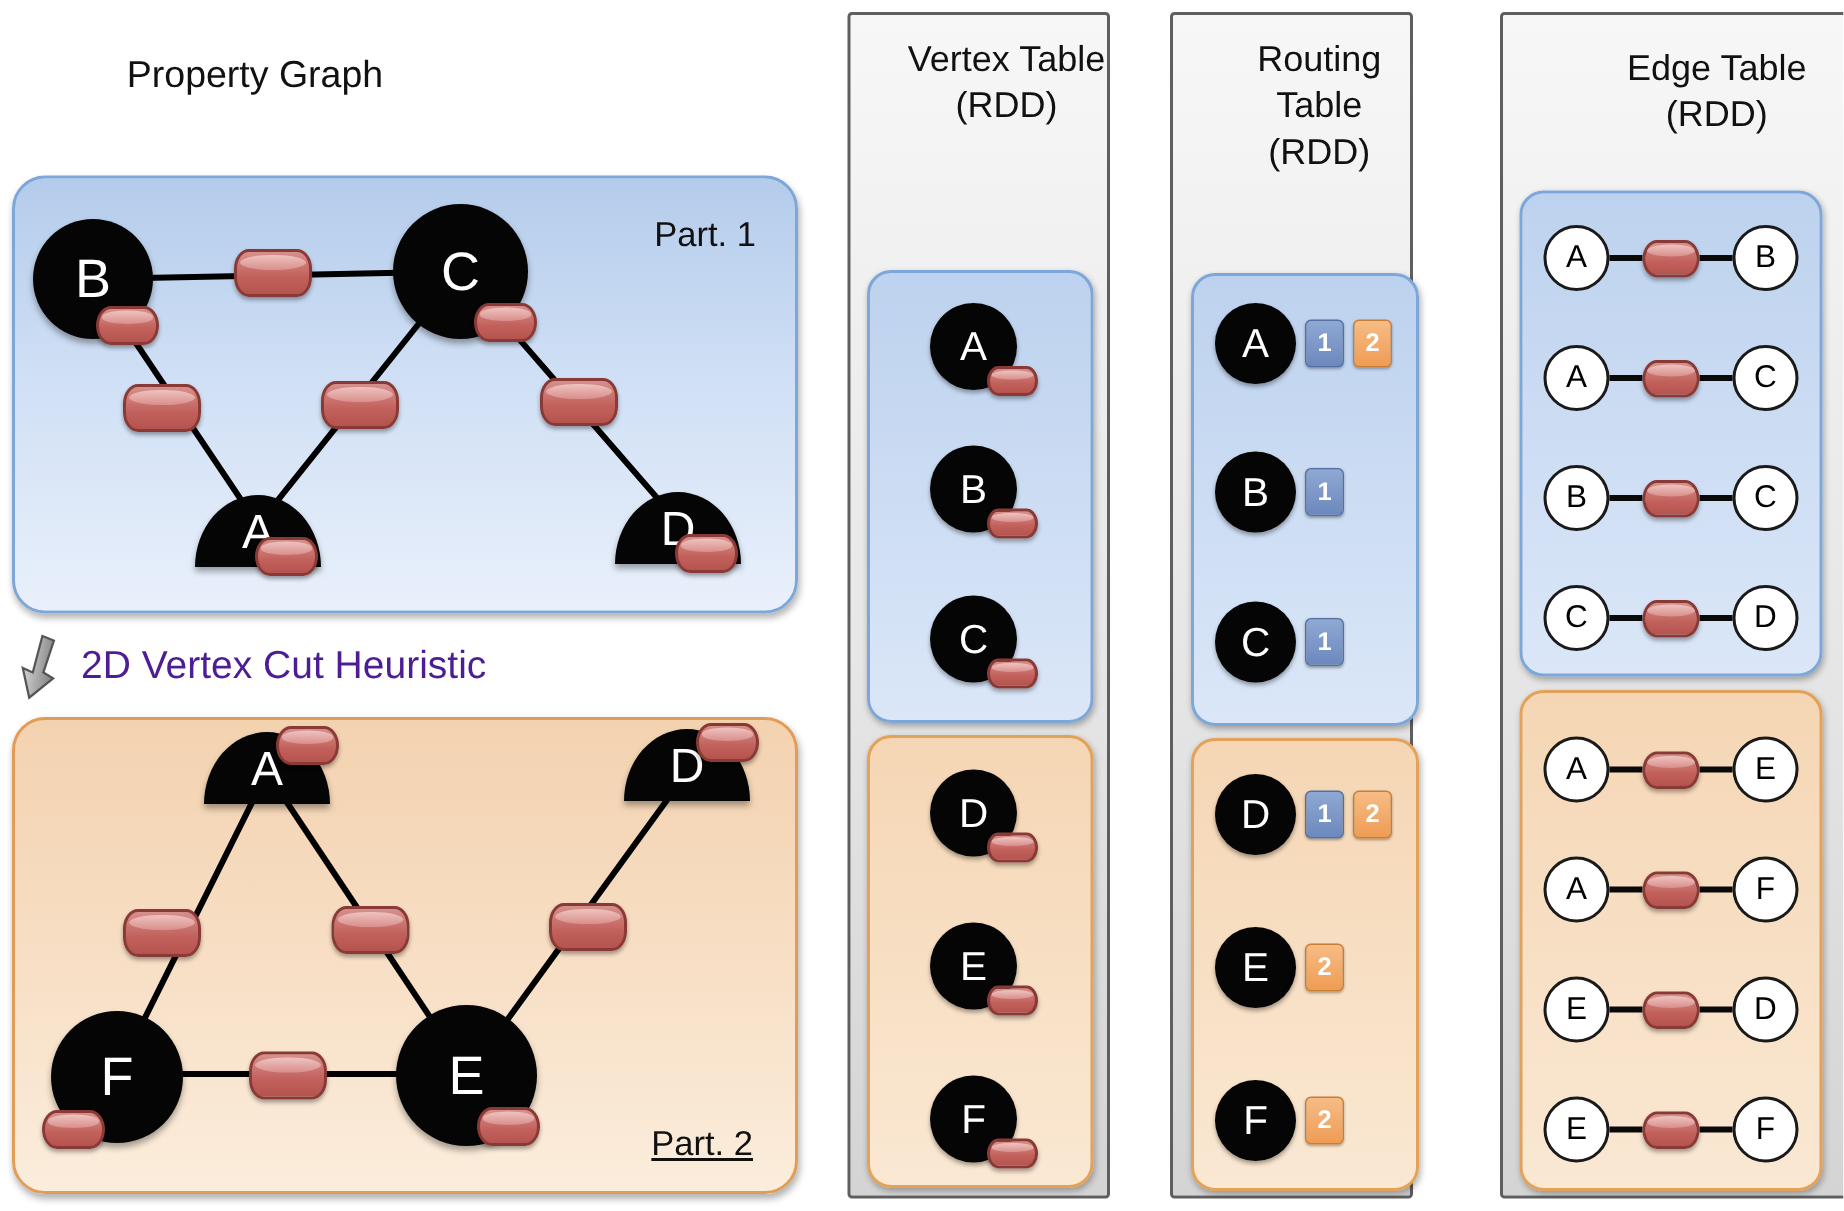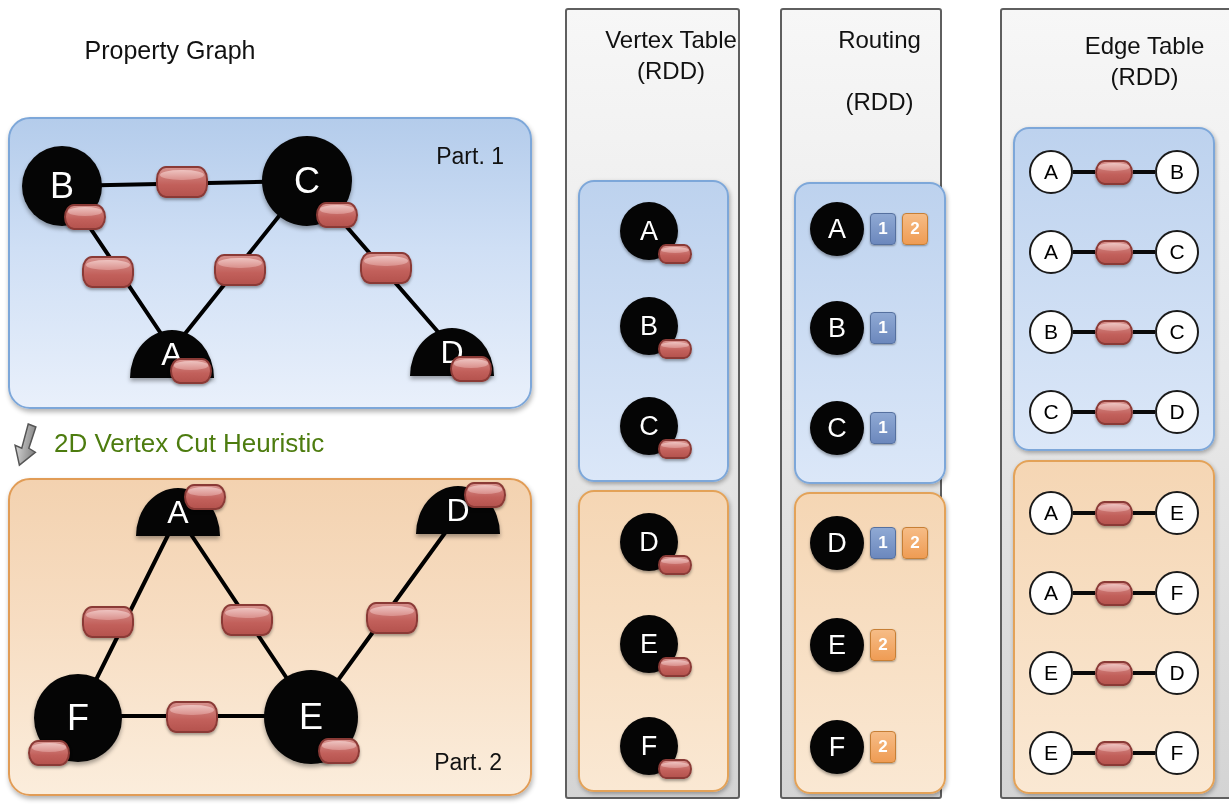--- a/index.html
+++ b/index.html
@@ -26,21 +26,21 @@
            border-radius:50% 50% 0 0 / 100% 100% 0 0;
            box-shadow:0 3px 4px rgba(0,0,0,0.35); }
 
   .cyl { position:absolute; border:2px solid #8a3a36; border-radius:10px/13px;
          background:linear-gradient(180deg,#d6908c 0%, #c2605b 60%, #b5534e 100%);
          overflow:hidden; box-shadow:0 2px 3px rgba(0,0,0,0.35); }
   .cyl::before { content:""; position:absolute; left:4%; right:4%; top:6%; height:38%;
                  background:linear-gradient(180deg,#eec3c0,#d98f8b); border-radius:50%; }
   .cyl.inflow { position:relative; flex:0 0 auto; }
 
-  .cut-label { position:absolute; font-size:26px; color:#4d7c0f; white-space:nowrap; }
+  .cut-label { position:absolute; font-size:26px; color:#4c1d95; white-space:nowrap; }
   .cut-arrow { position:absolute; transform:rotate(8deg); }
 
   .panel { position:absolute; border:2px solid #5f5f5f; border-radius:3px;
            background:linear-gradient(180deg,#f7f7f7 0%, #e6e6e6 55%, #d4d4d4 100%); }
   .panel-title-line { position:absolute; left:0; right:0; text-align:center;
                       font-size:24px; color:#111; line-height:31px;padding-left:37px; }
 
   .subbox { position:absolute; border-radius:16px; box-shadow:1px 2px 4px rgba(0,0,0,0.30); }
   .subbox.blue   { background:linear-gradient(180deg,#bdd2ee,#dbe7f8); border:2px solid #7da7d9; }
   .subbox.orange { background:linear-gradient(180deg,#f5d6b4,#fae8d3); border:2px solid #e3a258; }
@@ -66,21 +66,21 @@
 <body>
 
 <div class="canvas">
 
   <div class="graph-title">Property Graph</div>
 
   <div class="part-box blue" style="left:8px;top:117px;width:524px;height:292px;">
     <div class="part-label" style="right:26px;top:24px;">Part. 1</div>
   </div>
   <div class="part-box orange" style="left:8px;top:478px;width:524px;height:318px;">
-    <div class="part-label" style="right:28px;bottom:18px;">Part. 2</div>
+    <div class="part-label" style="right:28px;bottom:18px;text-decoration:underline;">Part. 2</div>
   </div>
 
   <svg class="svg-layer" width="1229" height="807">
     <g stroke="#000" stroke-width="4" stroke-linecap="round">
       <line x1="62" y1="186" x2="307" y2="181"></line>
       <line x1="62" y1="186" x2="172" y2="350"></line>
       <line x1="307" y1="181" x2="172" y2="350"></line>
       <line x1="307" y1="181" x2="452" y2="348"></line>
       <line x1="178" y1="515" x2="78" y2="716"></line>
       <line x1="178" y1="515" x2="312" y2="716"></line>
@@ -150,20 +150,21 @@
       <div class="cyl" style="left:78px;top:63px;width:34px;height:20px;"></div>
       <div class="tnode" style="left:40px;top:123px;width:58px;height:58px;">E</div>
       <div class="cyl" style="left:78px;top:165px;width:34px;height:20px;"></div>
       <div class="tnode" style="left:40px;top:225px;width:58px;height:58px;">F</div>
       <div class="cyl" style="left:78px;top:267px;width:34px;height:20px;"></div>
     </div>
   </div>
 
   <div class="panel" style="left:780px;top:8px;width:162px;height:791px;">
     <div class="panel-title-line" style="top:14px;">Routing</div>
+    <div class="panel-title-line" style="top:45px;">Table</div>
     <div class="panel-title-line" style="top:76px;">(RDD)</div>
 
     <div class="subbox blue" style="left:12px;top:172px;width:152px;height:302px;">
       <div class="tnode" style="left:14px;top:18px;width:54px;height:54px;">A</div>
       <div class="badge p1" style="left:74px;top:29px;">1</div>
       <div class="badge p2" style="left:106px;top:29px;">2</div>
 
       <div class="tnode" style="left:14px;top:117px;width:54px;height:54px;">B</div>
       <div class="badge p1" style="left:74px;top:128px;">1</div>
 

